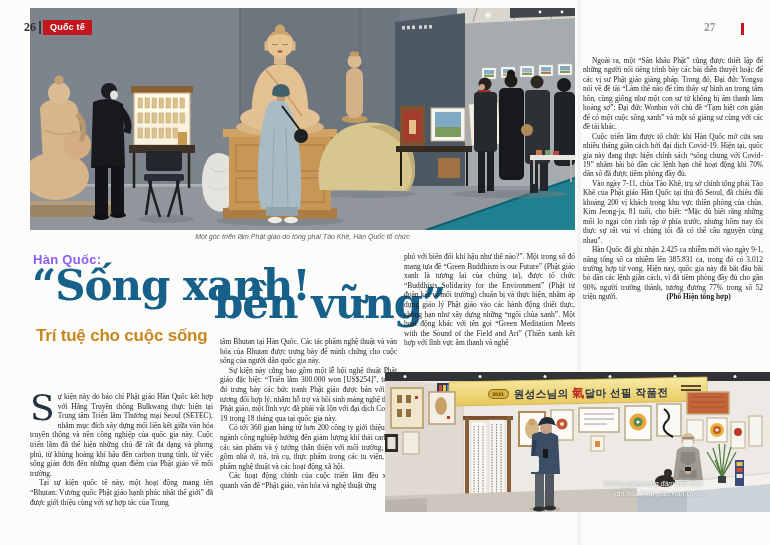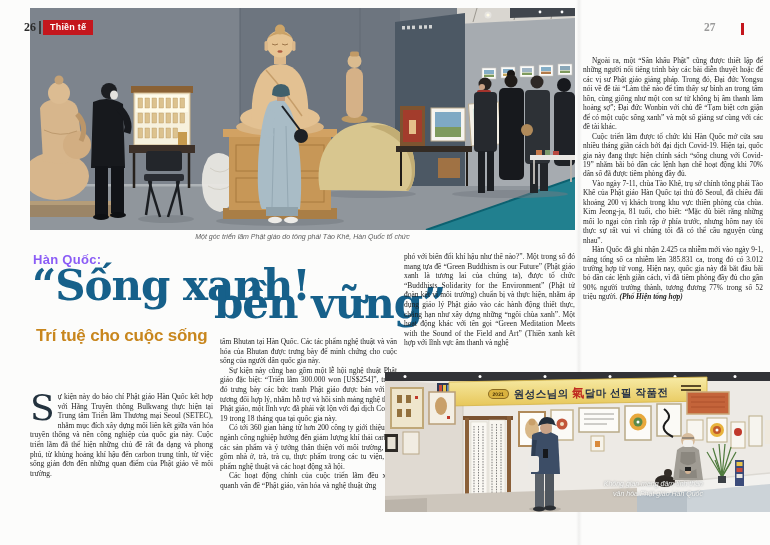--- a/index.html
+++ b/index.html
@@ -36,21 +36,21 @@
   .lede{left:36px;top:345px;width:177px;font:bold 8.6px/12.3px "Liberation Sans",sans-serif;color:#222;}
   
   .col{position:absolute;font-size:7.5px;line-height:9.6px;color:#1d1d1d;text-align:justify;overflow:hidden;}
   .col p{margin:0;}
   .col p.ind{text-indent:9px;}
   .c1{left:30px;top:392px;width:183px;height:122px;}
   .c2{left:220px;top:337px;width:177px;height:177px;}
   .c3{left:404px;top:252px;width:171px;height:114px;}
   .c4{left:583px;top:56px;width:180px;height:314px;font-size:7.4px;line-height:9.45px;}
   .dropcap{float:left;font:36px/29px "DejaVu Serif",serif;color:#23323e;padding:1px 3px 0 0;}
-  .byline{font-weight:bold;font-style:italic;}
+  .byline{font-weight:bold;margin-left:47px;}
   .gutter{left:576px;top:0;width:6px;height:545px;
           background:linear-gradient(90deg,rgba(0,0,0,0) 0%,rgba(0,0,0,.05) 50%,rgba(0,0,0,0) 100%);}
 </style>
 </head>
 <body>
 
 <div class="spread">
 
   <div class="abs photo-top">
     <svg viewBox="0 0 545 222" width="545" height="222" preserveAspectRatio="none">
@@ -279,33 +279,34 @@
           <rect x="515" y="142" width="5" height="5" fill="#7a9a6a"></rect>
           <rect x="523" y="143" width="6" height="4" fill="#b8473f"></rect>
         <line x1="504" y1="152" x2="504" y2="176" stroke="#b5b2ad" stroke-width="2"></line>
         <line x1="541" y1="152" x2="541" y2="174" stroke="#b5b2ad" stroke-width="2"></line>
       </g>
     </svg>
   </div>
 
   <div class="abs pgnum-l">26</div>
   <div class="abs pgdiv"></div>
-  <div class="abs badge">Thiền tế</div>
+  <div class="abs badge">Quốc tế</div>
   <div class="abs redbar"></div>
   <div class="abs pgnum-r">27</div>
 
   <div class="abs cap-top">Một góc triển lãm Phật giáo do tông phái Tào Khê, Hàn Quốc tổ chức</div>
 
   <div class="abs kicker">Hàn Quốc:</div>
   <div class="abs title1">“Sống xanh!</div>
   <div class="abs title3">bền vững”</div>
   <div class="abs title2">Trí tuệ cho cuộc sống</div>
 
   <div class="col c1">
     <p><span class="dropcap">S</span><span>ự kiện này do báo chí Phật giáo Hàn Quốc kết hợp với Hãng Truyền thông Bulkwang thực hiện tại Trung tâm Triển lãm Thương mại Seoul (SETEC), nhằm mục đích xây dựng mối liên kết giữa văn hóa truyền thống và nền công nghiệp của quốc gia này. Cuộc triển lãm đã thể hiện những chủ đề rất đa dạng và phong phú, từ khủng hoảng khí hậu đến carbon trung tính, từ việc sống giản đơn đến những quan điểm của Phật giáo về môi trường.</span></p>
+    <p class="ind">Tại sự kiện quốc tế này, một hoạt động mang tên “Bhutan: Vương quốc Phật giáo hạnh phúc nhất thế giới” đã được giới thiệu cùng với sự hợp tác của Trung</p>
   </div>
   <div class="col c2">
     <p>tâm Bhutan tại Hàn Quốc. Các tác phẩm nghệ thuật và văn hóa của Bhutan được trưng bày để minh chứng cho cuộc sống của người dân quốc gia này.</p>
     <p class="ind">Sự kiện này cũng bao gồm một lễ hội nghệ thuật Phật giáo đặc biệt: “Triển lãm 300.000 won [US$254]”, trong đó trưng bày các bức tranh Phật giáo được bán với giá tương đối hợp lý, nhằm hỗ trợ và hồi sinh mảng nghệ thuật Phật giáo, một lĩnh vực đã phải vật lộn với đại dịch Covid-19 trong 18 tháng qua tại quốc gia này.</p>
     <p class="ind">Có tới 360 gian hàng từ hơn 200 công ty giới thiệu các ngành công nghiệp hướng đến giảm lượng khí thải carbon, các sản phẩm và ý tưởng thân thiện với môi trường, bao gồm nhà ở, trà, trà cụ, thực phẩm trong các tu viện, sản phẩm nghệ thuật và các hoạt động xã hội.</p>
     <p class="ind">Các hoạt động chính của cuộc triển lãm đều xoay quanh vấn đề “Phật giáo, văn hóa và nghệ thuật ứng</p>
   </div>
   <div class="col c3">
     <p>phó với biến đổi khí hậu như thế nào?”. Một trong số đó mang tựa đề “Green Buddhism is our Future” (Phật giáo xanh là tương lai của chúng ta), được tổ chức “Buddhists Solidarity for the Environment” (Phật tử đoàn kết vì môi trường) chuẩn bị và thực hiện, nhằm áp dụng giáo lý Phật giáo vào các hành động thiết thực, chẳng hạn như xây dựng những “ngôi chùa xanh”. Một hoạt động khác với tên gọi “Green Meditation Meets with the Sound of the Field and Art” (Thiền xanh kết hợp với lĩnh vực âm thanh và nghệ</p>
   </div>

